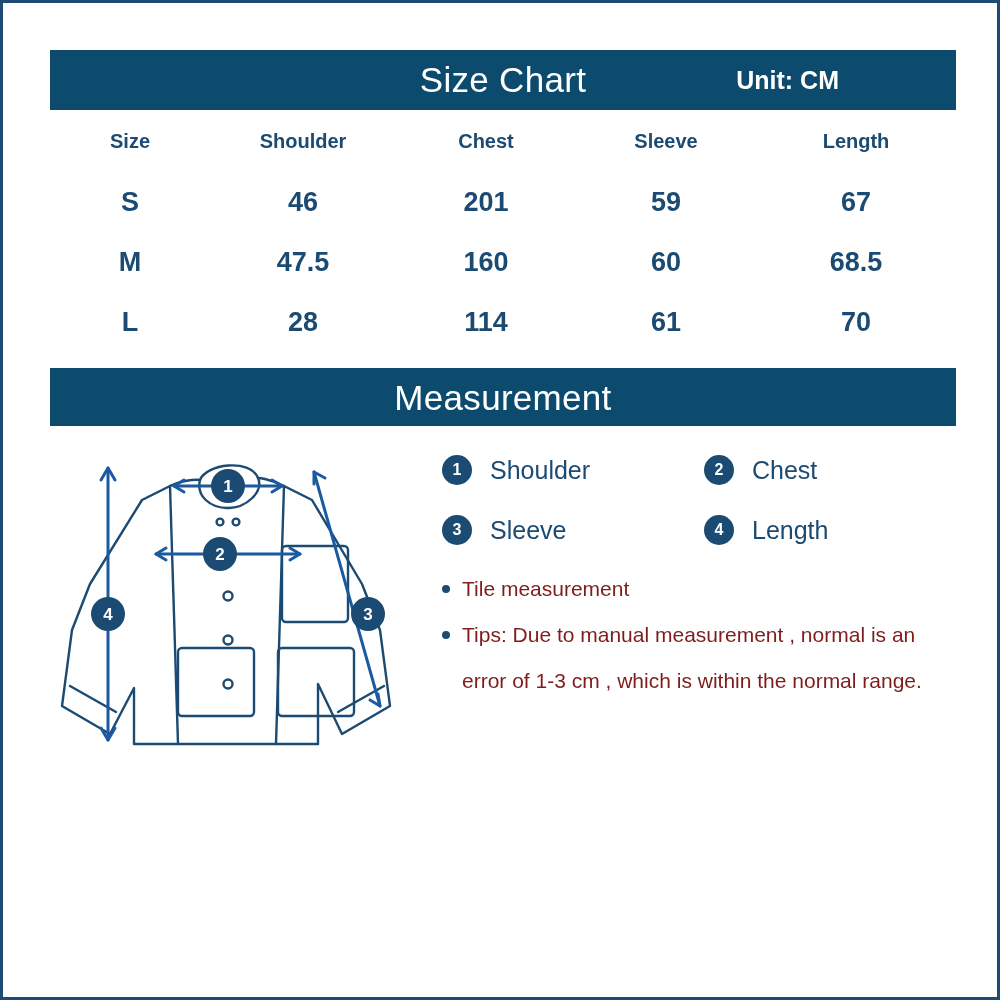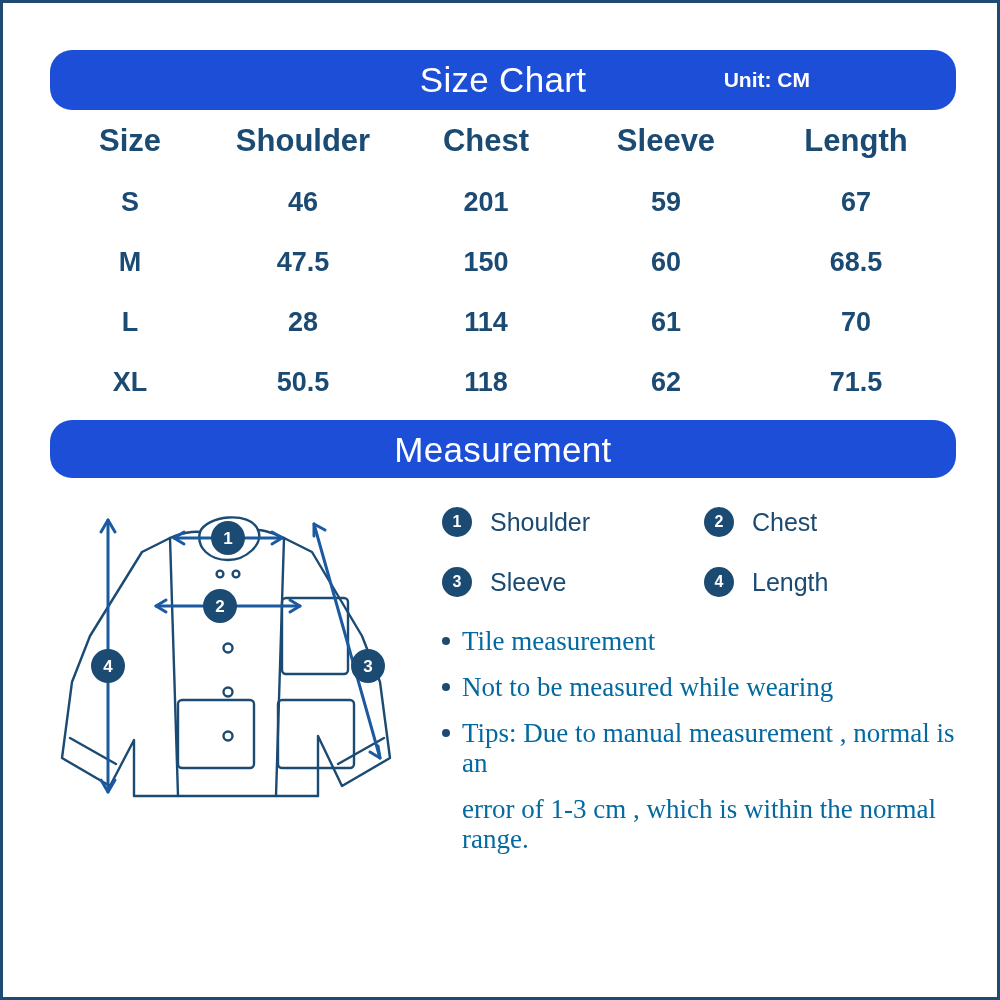--- a/index.html
+++ b/index.html
@@ -25,62 +25,61 @@
   .inner {
     position: absolute;
     left: 47px;
     top: 47px;
     width: 906px;
     height: 906px;
   }
 
   
   .band {
-    background: #1d4ed8;
+    background: #0c4a6e;
     color: #ffffff;
     position: relative;
     box-sizing: border-box;
-    border-radius: 22px;
   }
   .band-title {
     font-size: 35px;
     text-align: center;
     line-height: 60px;
     font-weight: 400;
     letter-spacing: .3px;
   }
   .unit {
     position: absolute;
-    right: 146px;
+    right: 117px;
     top: 0;
     line-height: 60px;
-    font-size: 21px;
+    font-size: 25px;
     font-weight: bold;
   }
   #size-chart-band { height: 60px; width: 906px; }
-  #measurement-band { height: 58px; width: 906px; margin-top: 8px; }
+  #measurement-band { height: 58px; width: 906px; margin-top: 16px; }
 
   
   table.size-table {
     width: 906px;
     border-collapse: collapse;
     table-layout: fixed;
   }
   table.size-table th,
   table.size-table td {
     text-align: center;
     color: #1b4a72;
     font-size: 27px;
     font-weight: bold;
     padding: 0;
     height: 60px;
     vertical-align: middle;
   }
   table.size-table th {
-    font-size: 31px;
+    font-size: 20px;
     font-weight: bold;
     height: 62px;
   }
   table.size-table th.c0, table.size-table td.c0 { width: 160px; }
   table.size-table th.c1, table.size-table td.c1 { width: 186px; }
   table.size-table th.c2, table.size-table td.c2 { width: 180px; }
   table.size-table th.c3, table.size-table td.c3 { width: 180px; }
   table.size-table th.c4, table.size-table td.c4 { width: 200px; }
   table.size-table td.c0 { font-weight: bold; }
 
@@ -135,24 +134,23 @@
   .notes {
     position: absolute;
     left: 392px;
     top: 140px;
     width: 514px;
   }
   .note {
     display: flex;
     align-items: flex-start;
     margin-bottom: 16px;
-    font-size: 27px;
-    color: #0369a1;
+    font-size: 21px;
+    color: #7f1d1d;
     line-height: 30px;
-    font-family: Liberation Serif, serif;
   }
   .dot {
     width: 8px;
     height: 8px;
     border-radius: 50%;
     background: #1b4a72;
     margin-top: 11px;
     margin-right: 12px;
     flex: 0 0 auto;
   }
@@ -184,38 +182,31 @@
         <tr>
           <td class="c0">S</td>
           <td class="c1">46</td>
           <td class="c2">201</td>
           <td class="c3">59</td>
           <td class="c4">67</td>
         </tr>
         <tr>
           <td class="c0">M</td>
           <td class="c1">47.5</td>
-          <td class="c2">150</td>
+          <td class="c2">160</td>
           <td class="c3">60</td>
           <td class="c4">68.5</td>
         </tr>
         <tr>
           <td class="c0">L</td>
           <td class="c1">28</td>
           <td class="c2">114</td>
           <td class="c3">61</td>
           <td class="c4">70</td>
         </tr>
-        <tr>
-          <td class="c0">XL</td>
-          <td class="c1">50.5</td>
-          <td class="c2">118</td>
-          <td class="c3">62</td>
-          <td class="c4">71.5</td>
-        </tr>
       </tbody>
     </table>
 
     <div class="band" id="measurement-band">
       <div class="band-title">Measurement</div>
     </div>
 
     <div class="meas-area">
 
       <div class="diagram">
@@ -310,24 +301,20 @@
         </div>
       </div>
 
       <div class="notes">
         <div class="note">
           <div class="dot"></div>
           <div class="note-text">Tile measurement</div>
         </div>
         <div class="note">
           <div class="dot"></div>
-          <div class="note-text">Not to be measured while wearing</div>
-        </div>
-        <div class="note">
-          <div class="dot"></div>
           <div class="note-text">Tips: Due to manual measurement , normal is an</div>
         </div>
         <div class="note note-indent">
           <div class="note-text">error of 1-3 cm , which is within the normal range.</div>
         </div>
       </div>
 
     </div>
   </div>
 </div>

